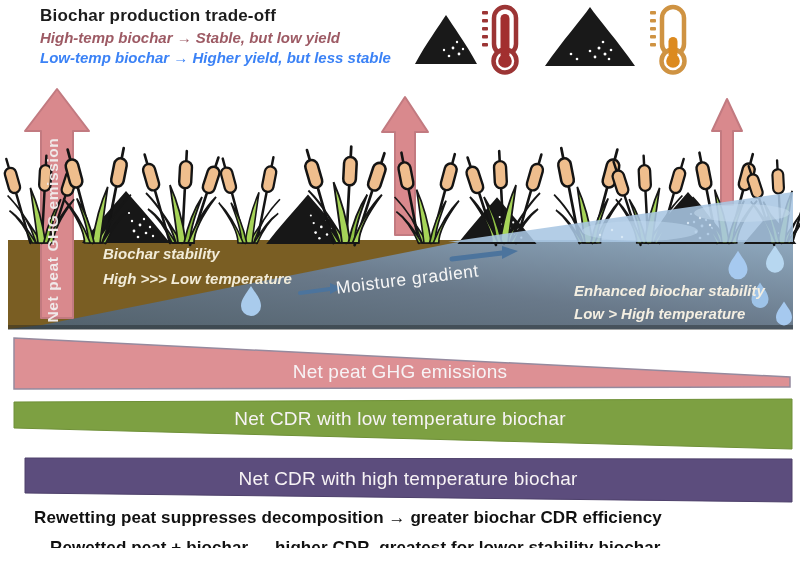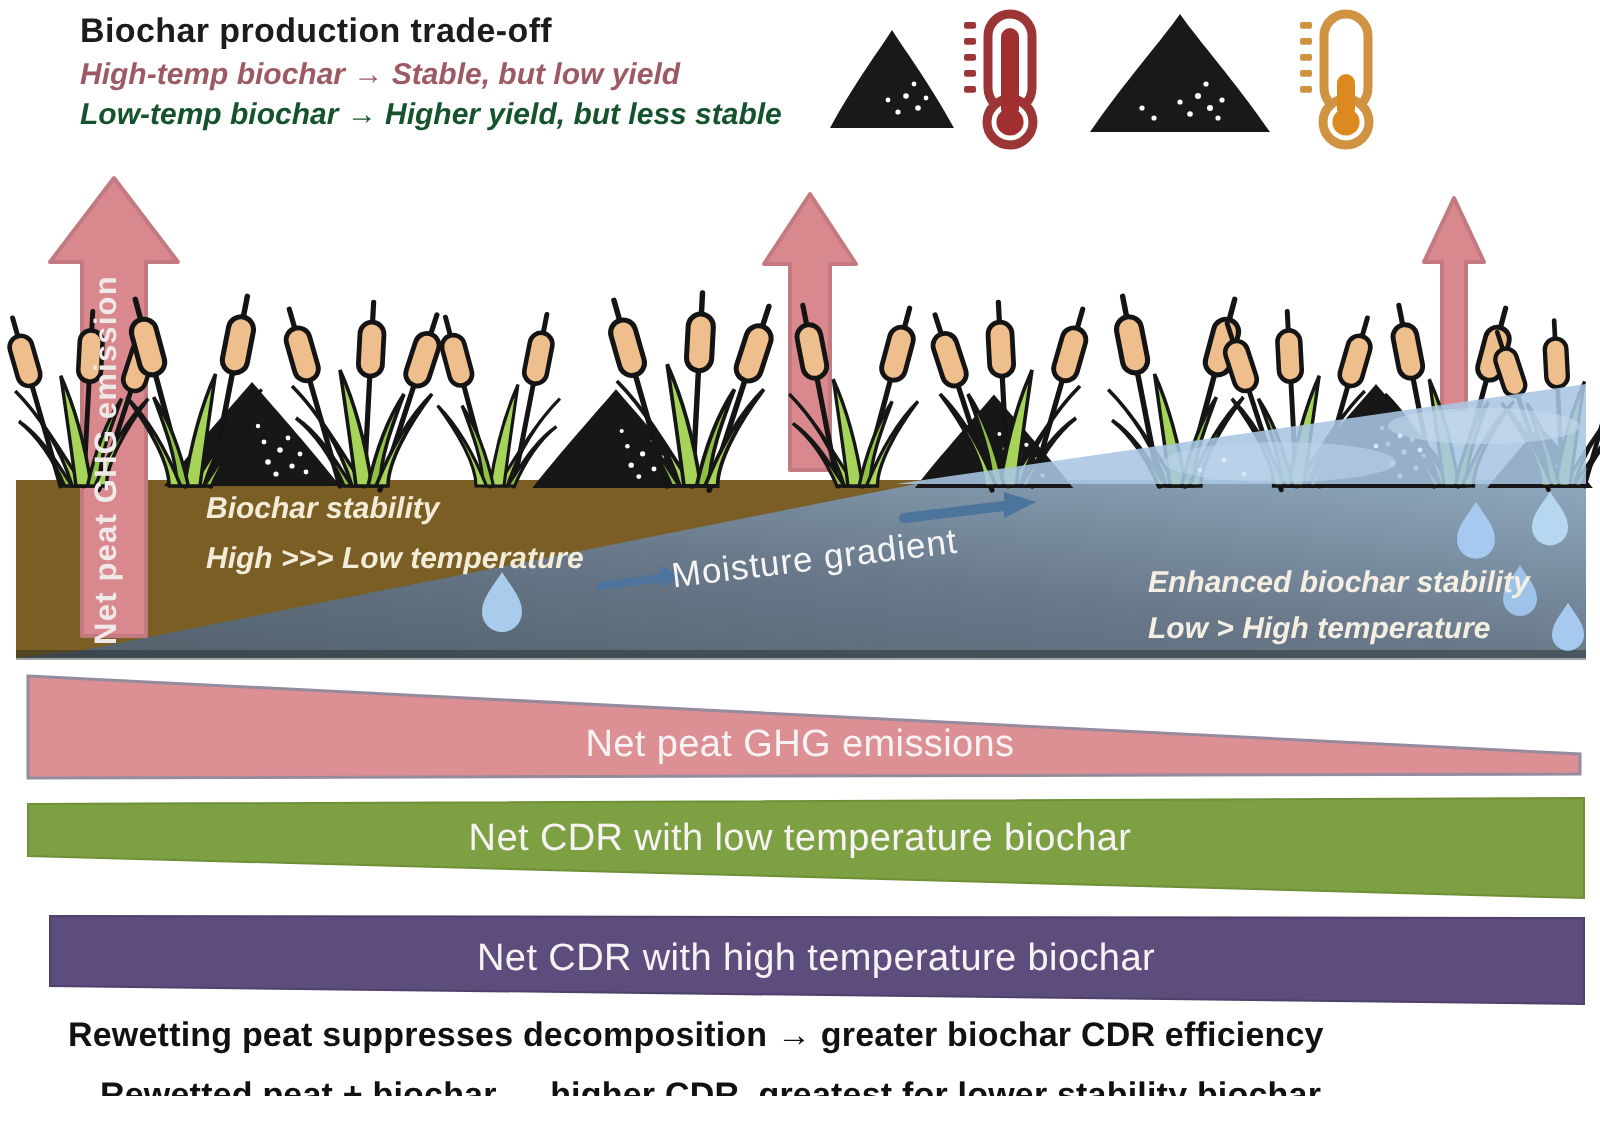--- a/index.html
+++ b/index.html
@@ -28,21 +28,21 @@
   .tickR{fill:#9c3535;} .tickO{fill:#cf9342;}
 </style>
 </head>
 <body>
 
 <div class="stage">
 
   <div class="hdr">
     <div class="title">Biochar production trade-off</div>
     <div class="line" style="color:#9d5a64;">High-temp biochar → Stable, but low yield</div>
-    <div class="line" style="color:#14532d;">Low-temp biochar → Higher yield, but less stable</div>
+    <div class="line" style="color:#3b82f6;">Low-temp biochar → Higher yield, but less stable</div>
   </div>
 
   <svg width="300" height="75" viewBox="0 0 300 75" style="position:absolute;left:413px;top:2px;">
 
     <g>
       <path d="M2,62 C14,40 26,24 33,13 C40,24 52,40 64,62 Z" fill="#191919"></path>
       <g fill="#ffffff">
         <circle cx="40" cy="46" r="1.4"></circle>
           <circle cx="46" cy="52" r="1.4"></circle>
           <circle cx="36" cy="54" r="1.3"></circle>

